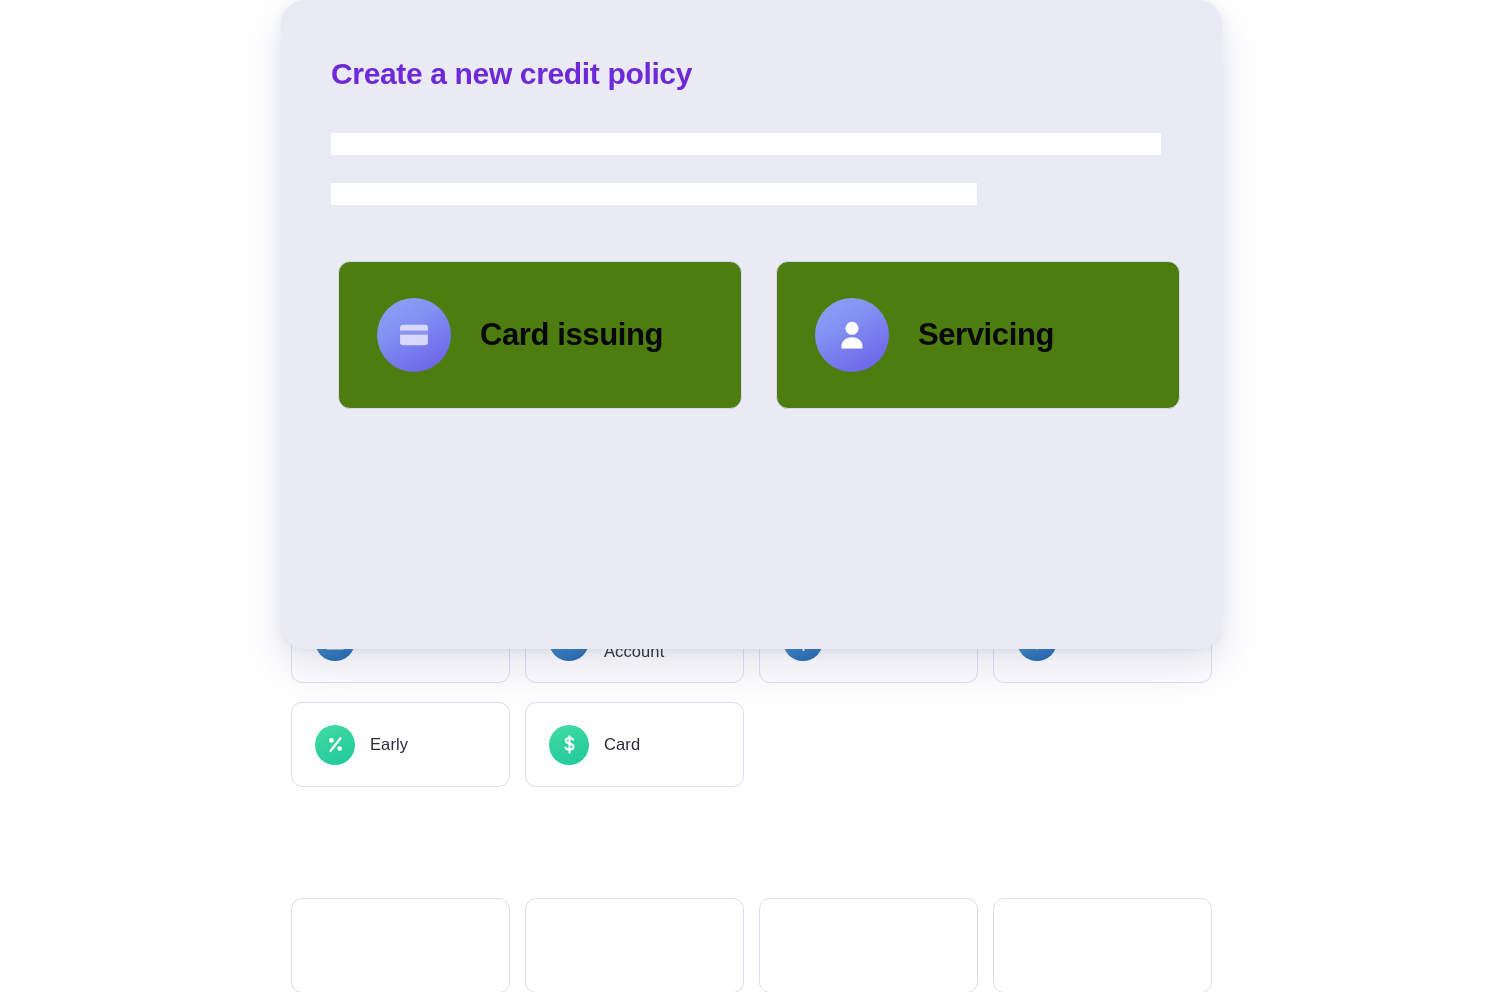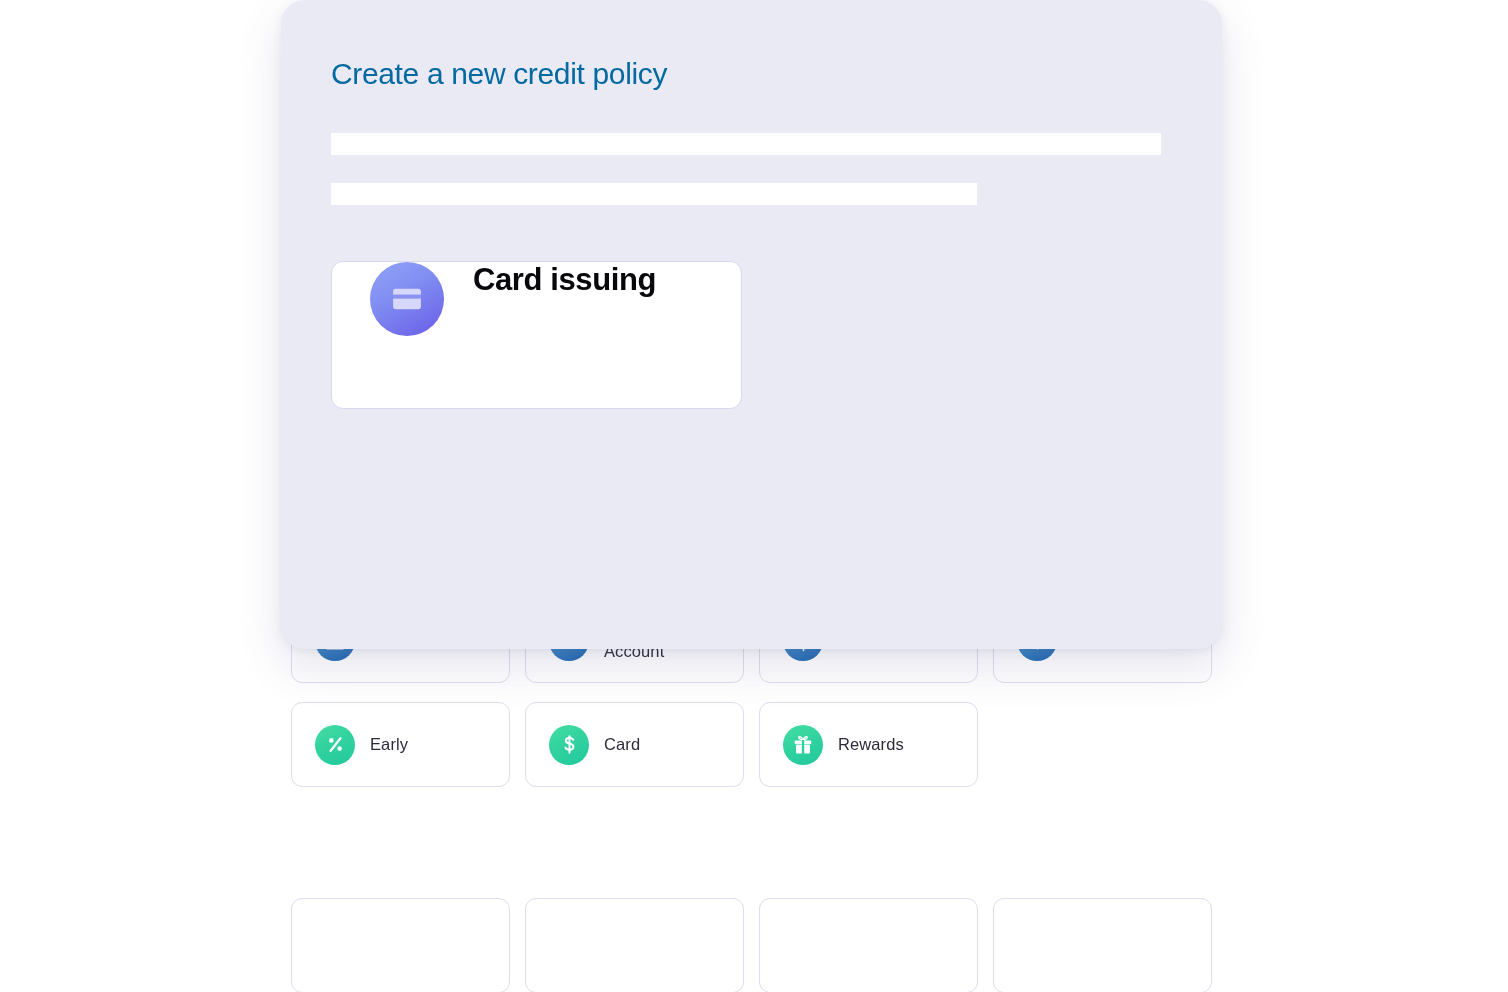--- a/index.html
+++ b/index.html
@@ -111,22 +111,22 @@
     box-shadow: 0 18px 44px rgba(90, 90, 140, .16),
                 0 2px 10px rgba(90, 90, 140, .10);
     overflow: hidden;
   }
 
   #modal-title {
     position: absolute;
     left: 50px;
     top: 57px;
     font-size: 30px;
-    font-weight: normal;
-    color: #0369a1;
+    font-weight: bold;
+    color: #6d28d9;
     letter-spacing: -.35px;
   }
 
   .skeleton {
     position: absolute;
     background: #ffffff;
     height: 22px;
   }
   #skel-1 { left: 50px; top: 133px; width: 830px; }
   #skel-2 { left: 50px; top: 183px; width: 646px; }
@@ -138,27 +138,28 @@
     top: 261px;
     width: 849px;
     display: grid;
     grid-template-columns: 411px 411px;
     column-gap: 27px;
     row-gap: 26px;
   }
 
   .opt-card {
     height: 148px;
-    background: #ffffff;
+    background: #4d7c0f;
     border: 1px solid #d7d7ee;
     border-radius: 12px;
     display: flex;
-    align-items: flex-start;
+    align-items: center;
     padding-left: 38px;
     gap: 29px;
+    margin-left: 7px;
   }
 
   .opt-icon {
     width: 74px;
     height: 74px;
     flex: 0 0 74px;
     border-radius: 50%;
     display: flex;
     align-items: center;
     justify-content: center;
@@ -258,32 +259,20 @@
     <div class="bg-card">
       <span class="bg-icon grad-green">
         <svg width="21" height="21" viewBox="0 0 24 24" fill="none" stroke="#ffffff" stroke-width="2.3" stroke-linecap="round" stroke-linejoin="round">
           <path d="M12 2.6v18.8"></path>
           <path d="M16.3 6.6c-.7-1.3-2.3-2.1-4.3-2.1-2.5 0-4.2 1.2-4.2 3.1 0 1.9 1.6 2.7 4.2 3.3 2.8.6 4.5 1.5 4.5 3.6 0 2.1-2 3.3-4.5 3.3-2.2 0-3.9-.8-4.6-2.3"></path>
         </svg>
       </span>
       <span class="bg-label">Card</span>
     </div>
 
-    <div class="bg-card">
-      <span class="bg-icon grad-green">
-        <svg width="22" height="22" viewBox="0 0 24 24" fill="#ffffff">
-          <path d="M12 6.2c-.9-1.6-2-2.9-3.1-3.4-1-.4-1.8.4-1.4 1.4.4 1 1.8 1.9 3.3 2.3" stroke="#ffffff" stroke-width="1.6" fill="none" stroke-linecap="round"></path>
-          <path d="M12 6.2c.9-1.6 2-2.9 3.1-3.4 1-.4 1.8.4 1.4 1.4-.4 1-1.8 1.9-3.3 2.3" stroke="#ffffff" stroke-width="1.6" fill="none" stroke-linecap="round"></path>
-          <rect x="3" y="7.2" width="18" height="4" rx="0.9"></rect>
-          <rect x="4.4" y="11.8" width="15.2" height="9.4" rx="1"></rect>
-          <rect x="10.7" y="6.6" width="2.6" height="15.2" fill="#2ed09e"></rect>
-        </svg>
-      </span>
-      <span class="bg-label">Rewards</span>
-    </div>
 
   </div>
 
   <div id="bg-row-bottom">
     <div class="bg-card empty"></div>
     <div class="bg-card empty"></div>
     <div class="bg-card empty"></div>
     <div class="bg-card empty"></div>
   </div>
 
@@ -300,18 +289,27 @@
         <span class="opt-icon">
           <svg width="38" height="38" viewBox="0 0 24 24">
             <rect x="3.2" y="5.6" width="17.6" height="12.8" rx="1.9" fill="#d7d7fb"></rect>
             <rect x="3.2" y="9.2" width="17.6" height="2.6" fill="#8b93f0"></rect>
           </svg>
         </span>
         <span class="opt-label">Card issuing</span>
       </div>
 
 
+      <div class="opt-card">
+        <span class="opt-icon">
+          <svg width="38" height="38" viewBox="0 0 24 24" fill="#ffffff">
+            <circle cx="12" cy="7.8" r="4.1"></circle>
+            <path d="M12 13.4c-4.1 0-6.6 2.6-6.6 5.6v1.6h13.2v-1.6c0-3-2.5-5.6-6.6-5.6z"></path>
+          </svg>
+        </span>
+        <span class="opt-label">Servicing</span>
+      </div>
 
 
     </div>
   </div>
 
 </div>
 
 </body></html>

